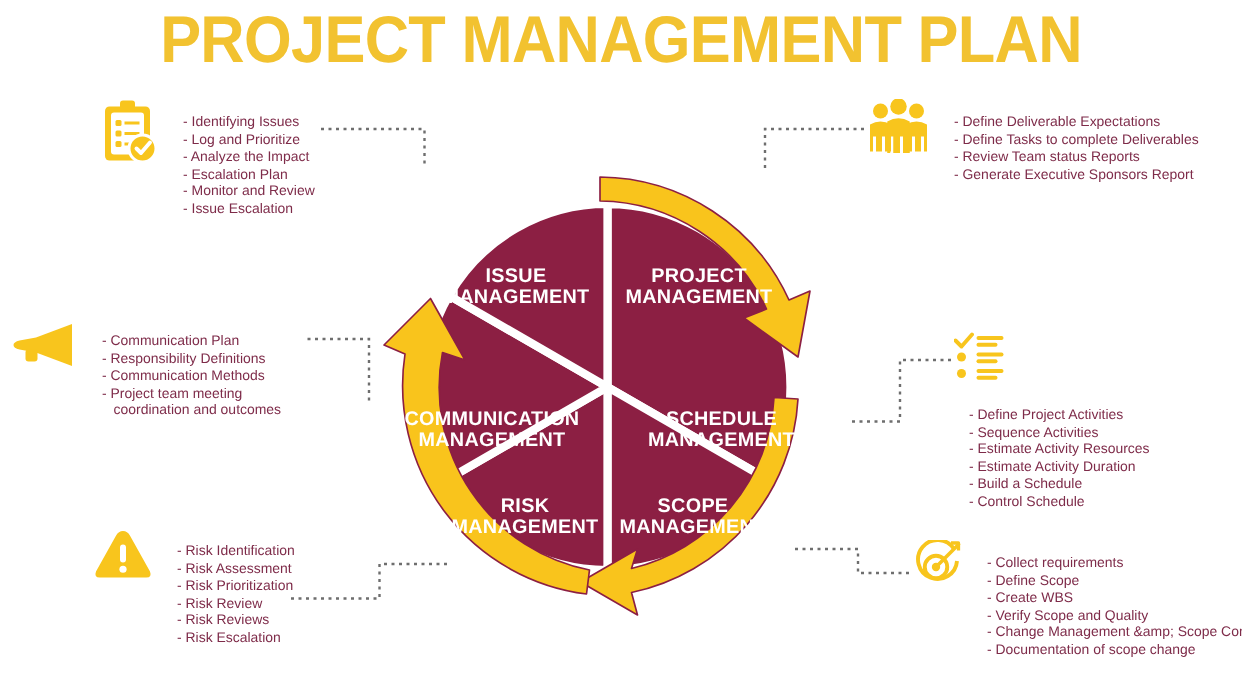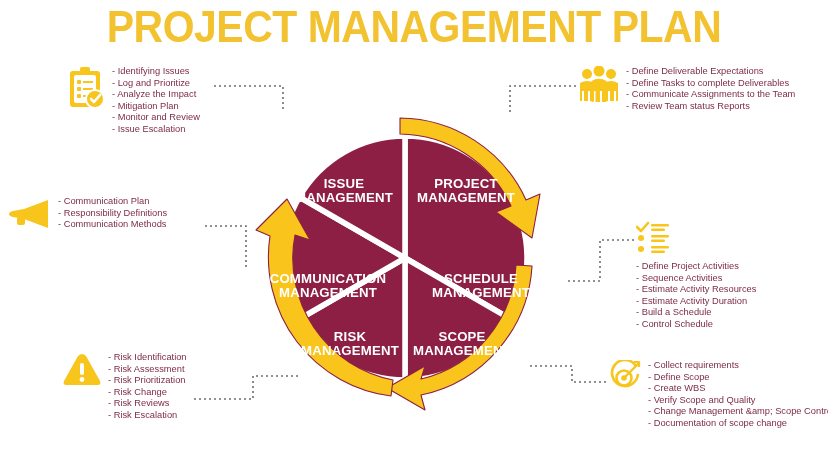--- a/index.html
+++ b/index.html
@@ -24,29 +24,29 @@
   .wedge-label{
     fill:#ffffff;font-family:"Liberation Sans","DejaVu Sans",sans-serif;
     font-size:13.2px;font-weight:bold;text-anchor:middle;
     letter-spacing:0.2px;
   }
 
   
   .ann{position:absolute;display:flex;align-items:flex-start;gap:6px;}
   .ann .ico{flex:0 0 auto;display:block;}
   .ann ul{
-    list-style:none;margin:0;padding:0;
+    list-style:none;margin:10px;padding:0;
     color:#7E2B49;font-size:9.3px;line-height:11.6px;white-space:nowrap;
   }
   .ann ul li{margin:0;padding:0;}
   .ann ul li.wrap{white-space:pre;}
 
   .a-issue{left:66px;top:66px;}
   .a-project{left:578px;top:66px;}
-  .a-comm{left:8px;top:196px;justify-content:center;}
+  .a-comm{left:8px;top:212px;justify-content:center;}
   .a-sched{left:636px;top:221px;flex-direction:column;}
   .a-risk{left:62px;top:352px;}
   .a-scope{left:608px;top:360px;}
 
   .connectors{position:absolute;left:0;top:0;width:828px;height:465px;pointer-events:none;}
 </style>
 </head>
 <body>
 
 <div id="stage">
@@ -138,57 +138,59 @@
         <rect x="11" y="28" width="4" height="4" rx="1"></rect>
           <rect x="17" y="29" width="10" height="2"></rect>
       </g>
       <circle cx="29" cy="33" r="9" fill="#F8C51D" stroke="#ffffff" stroke-width="2"></circle>
       <path d="M25,33 l3,3 l6,-7" fill="none" stroke="#ffffff" stroke-width="2.6" stroke-linecap="round" stroke-linejoin="round"></path>
     </svg>
     <ul>
       <li>- Identifying Issues</li>
       <li>- Log and Prioritize</li>
       <li>- Analyze the Impact</li>
-      <li>- Mitigation Plan</li>
+      <li>- Escalation Plan</li>
       <li>- Monitor and Review</li>
       <li>- Issue Escalation</li>
     </ul>
   </div>
 
   <div class="ann a-project">
     <svg class="ico" width="42" height="40" viewBox="0 0 42 40">
       <g fill="#F8C51D">
         <circle cx="9" cy="8" r="5"></circle>
           <path d="M2,17 q7,-4 14,0 l0,18 l-4,0 l0,-10 l-2,0 l0,10 l-4,0 l0,-10 l-2,0 l0,10 l-2,0 Z"></path>
         <circle cx="21" cy="5" r="5.5"></circle>
           <path d="M13.5,15 q7.5,-4.5 15,0 l0,21 l-4.5,0 l0,-11 l-2,0 l0,11 l-4.5,0 l0,-11 l-2,0 l0,11 l-2,0 Z"></path>
         <circle cx="33" cy="8" r="5"></circle>
           <path d="M26,17 q7,-4 14,0 l0,18 l-2,0 l0,-10 l-2,0 l0,10 l-4,0 l0,-10 l-2,0 l0,10 l-4,0 Z"></path>
       </g>
     </svg>
     <ul>
       <li>- Define Deliverable Expectations</li>
       <li>- Define Tasks to complete Deliverables</li>
-      <li>- Communicate Assignments to the Team</li>
       <li>- Review Team status Reports</li>
+      <li>- Generate Executive Sponsors Report</li>
     </ul>
   </div>
 
   <div class="ann a-comm">
     <svg class="ico" width="44" height="34" viewBox="0 0 44 34">
       <g fill="#F8C51D">
         <path d="M40,4 L16,13 L16,23 L40,32 Z"></path>
         <path d="M16,13 L5,15 Q1,16 1,18 Q1,20 5,21 L16,23 Z"></path>
         <rect x="9" y="21" width="8" height="8" rx="2"></rect>
       </g>
     </svg>
     <ul>
       <li>- Communication Plan</li>
       <li>- Responsibility Definitions</li>
       <li>- Communication Methods</li>
+      <li class="wrap">- Project team meeting
+   coordination and outcomes</li>
     </ul>
   </div>
 
   <div class="ann a-sched">
     <svg class="ico" width="36" height="34" viewBox="0 0 36 34">
       <g fill="#F8C51D">
         <path d="M1,6 l4,4 l7,-8" fill="none" stroke="#F8C51D" stroke-width="2.6" stroke-linecap="round" stroke-linejoin="round"></path>
         <rect x="15" y="3" width="18" height="2.6" rx="1.3"></rect>
         <rect x="15" y="7.5" width="14" height="2.6" rx="1.3"></rect>
         <circle cx="5" cy="17" r="3"></circle>
@@ -212,21 +214,21 @@
   <div class="ann a-risk">
     <svg class="ico" width="40" height="38" viewBox="0 0 40 38">
       <path d="M20,2 Q23,2 24.6,5 L38,29 Q39.5,33 35.5,33 L4.5,33 Q0.5,33 2,29 L15.4,5 Q17,2 20,2 Z" fill="#F8C51D"></path>
       <rect x="18" y="11" width="4" height="12" rx="2" fill="#ffffff"></rect>
       <circle cx="20" cy="27.5" r="2.4" fill="#ffffff"></circle>
     </svg>
     <ul>
       <li>- Risk Identification</li>
       <li>- Risk Assessment</li>
       <li>- Risk Prioritization</li>
-      <li>- Risk Change</li>
+      <li>- Risk Review</li>
       <li>- Risk Reviews</li>
       <li>- Risk Escalation</li>
     </ul>
   </div>
 
   <div class="ann a-scope">
     <svg class="ico" width="34" height="34" viewBox="0 0 34 34">
       <g fill="none" stroke="#F8C51D" stroke-width="2.6">
         <path d="M28,6 A13,13 0 1 0 30,14"></path>
         <circle cx="16" cy="18" r="7.5"></circle>

